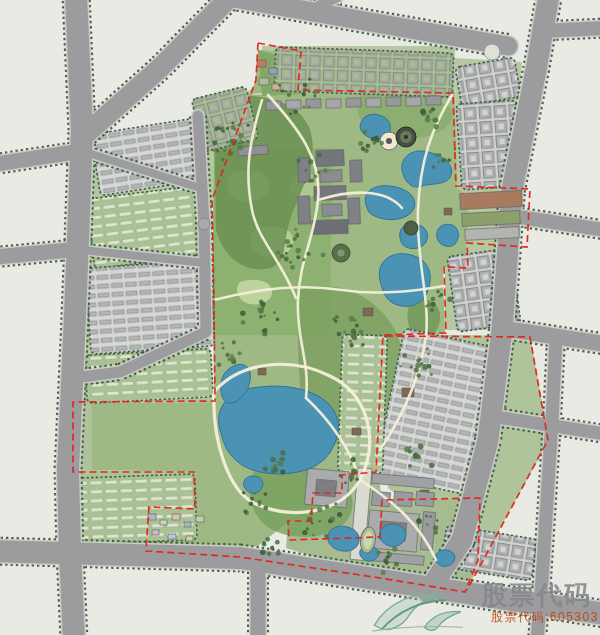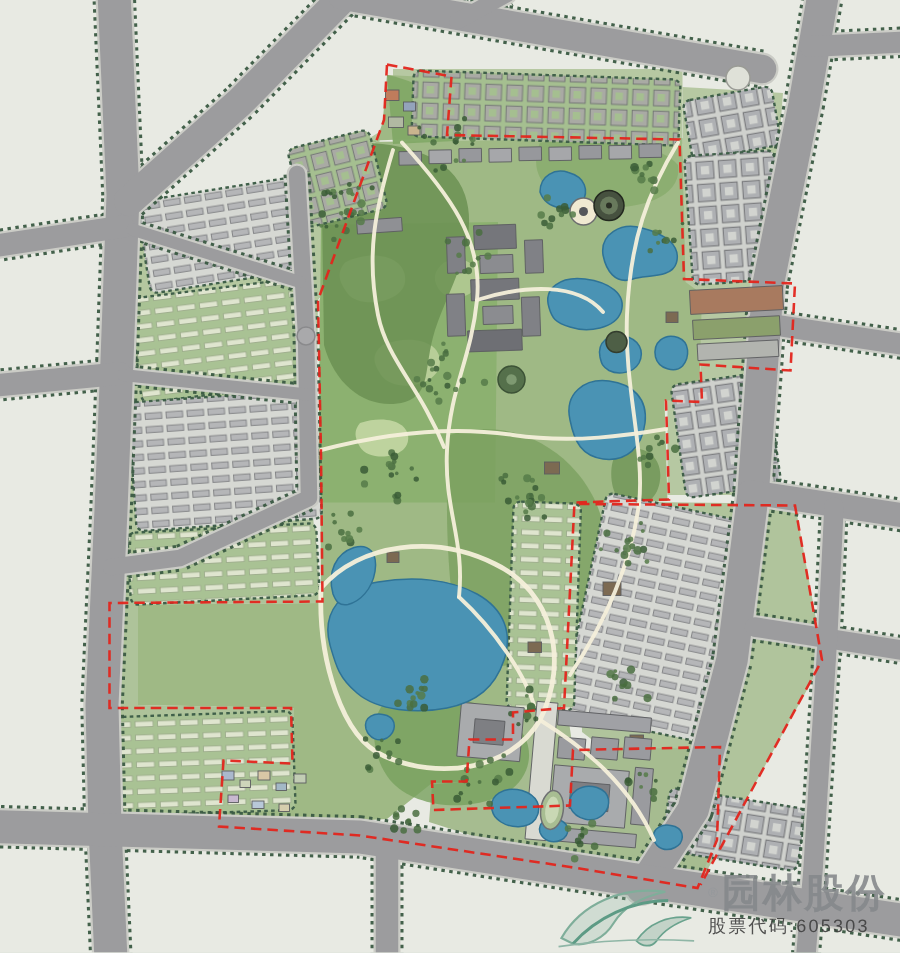--- a/index.html
+++ b/index.html
@@ -3,21 +3,21 @@
 <meta charset="utf-8">
 <style>
   html,body{margin:0;padding:0;background:#dfe1db;font-family:"Liberation Sans","DejaVu Sans",sans-serif;}
   .stage{position:relative;width:600px;height:635px;overflow:hidden;background:#e8eae3;}
   svg{position:absolute;left:0;top:0;display:block;}
   .watermark{position:absolute;right:0;bottom:2px;width:232px;height:52px;pointer-events:none;}
   .wm-logo{position:absolute;left:0;top:2px;}
   .wm-text{position:absolute;left:104px;top:0;width:128px;}
   .wm-company{font-size:26px;font-weight:bold;color:#85888b;opacity:.88;letter-spacing:1.5px;line-height:28px;white-space:nowrap;}
   .wm-reg{font-size:9px;color:#96999c;vertical-align:top;margin-right:1px;}
-  .wm-stock{font-size:12px;color:#404040;opacity:.9;letter-spacing:1.5px;line-height:16px;white-space:nowrap;}
+  .wm-stock{font-size:12px;color:#c2410c;opacity:.9;letter-spacing:1.5px;line-height:16px;white-space:nowrap;margin-left:19px;}
 </style>
 </head>
 <body>
 
 <div class="stage">
   <svg id="plan" width="600" height="635" viewBox="0 0 600 635">
     <defs>
       <pattern id="patSlab" width="14" height="9" patternUnits="userSpaceOnUse">
         <rect x="1" y="2" width="11" height="4" fill="#b5b6b8" stroke="#7e7f82" stroke-width="0.6"></rect>
       </pattern>
@@ -526,17 +526,17 @@
   </svg>
 
   <div class="watermark">
     <svg class="wm-logo" width="102" height="50" viewBox="0 0 105 52">
       <path d="M6,44 C20,20 48,8 78,12 C60,16 48,24 42,34 C36,44 24,50 14,48 Z" fill="rgba(148,183,167,0.28)" stroke="#7fae9a" stroke-width="1.5"></path>
       <path d="M14,48 C30,30 55,18 80,18" fill="none" stroke="#5d9b85" stroke-width="2"></path>
       <path d="M58,46 C66,34 80,28 96,30 C84,34 76,40 72,46 C68,51 62,50 58,46 Z" fill="rgba(125,168,150,0.35)" stroke="#6aa38e" stroke-width="1.2"></path>
       <path d="M4,50 C30,46 60,44 98,46" fill="none" stroke="#8fb6a6" stroke-width="1.2"></path>
     </svg>
     <div class="wm-text">
-      <div class="wm-company"><span class="wm-reg">®</span><span>园林股份</span></div>
+      <div class="wm-company"><span class="wm-reg">®</span><span>股票代码</span></div>
       <div class="wm-stock">股票代码:605303</div>
     </div>
   </div>
 </div>
 
 </body></html>

